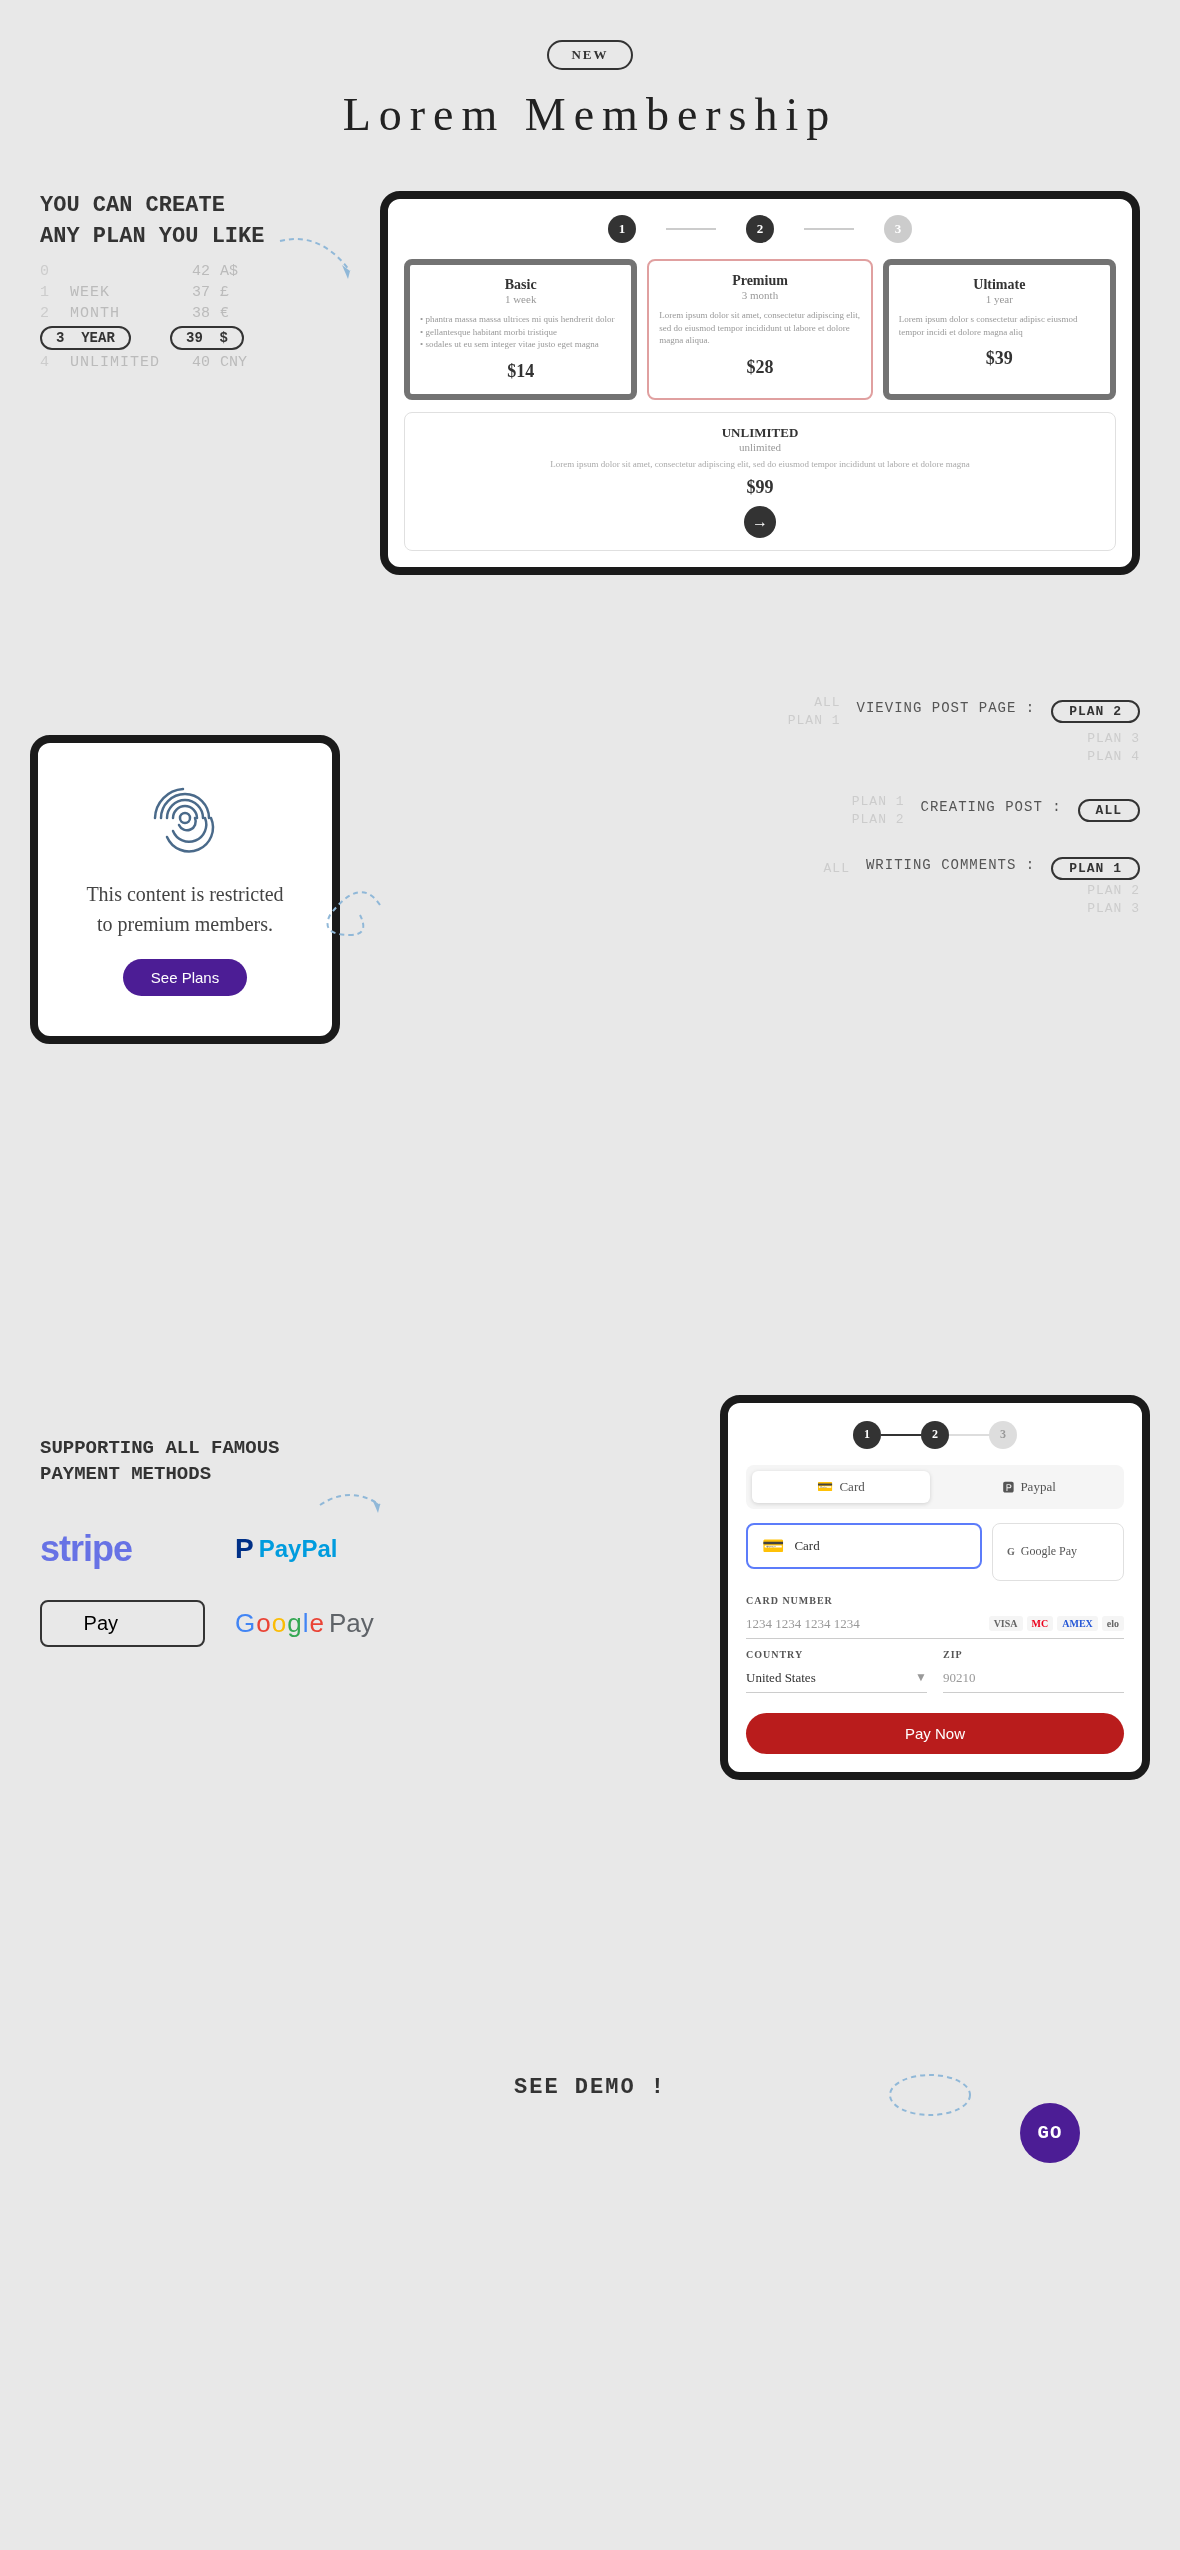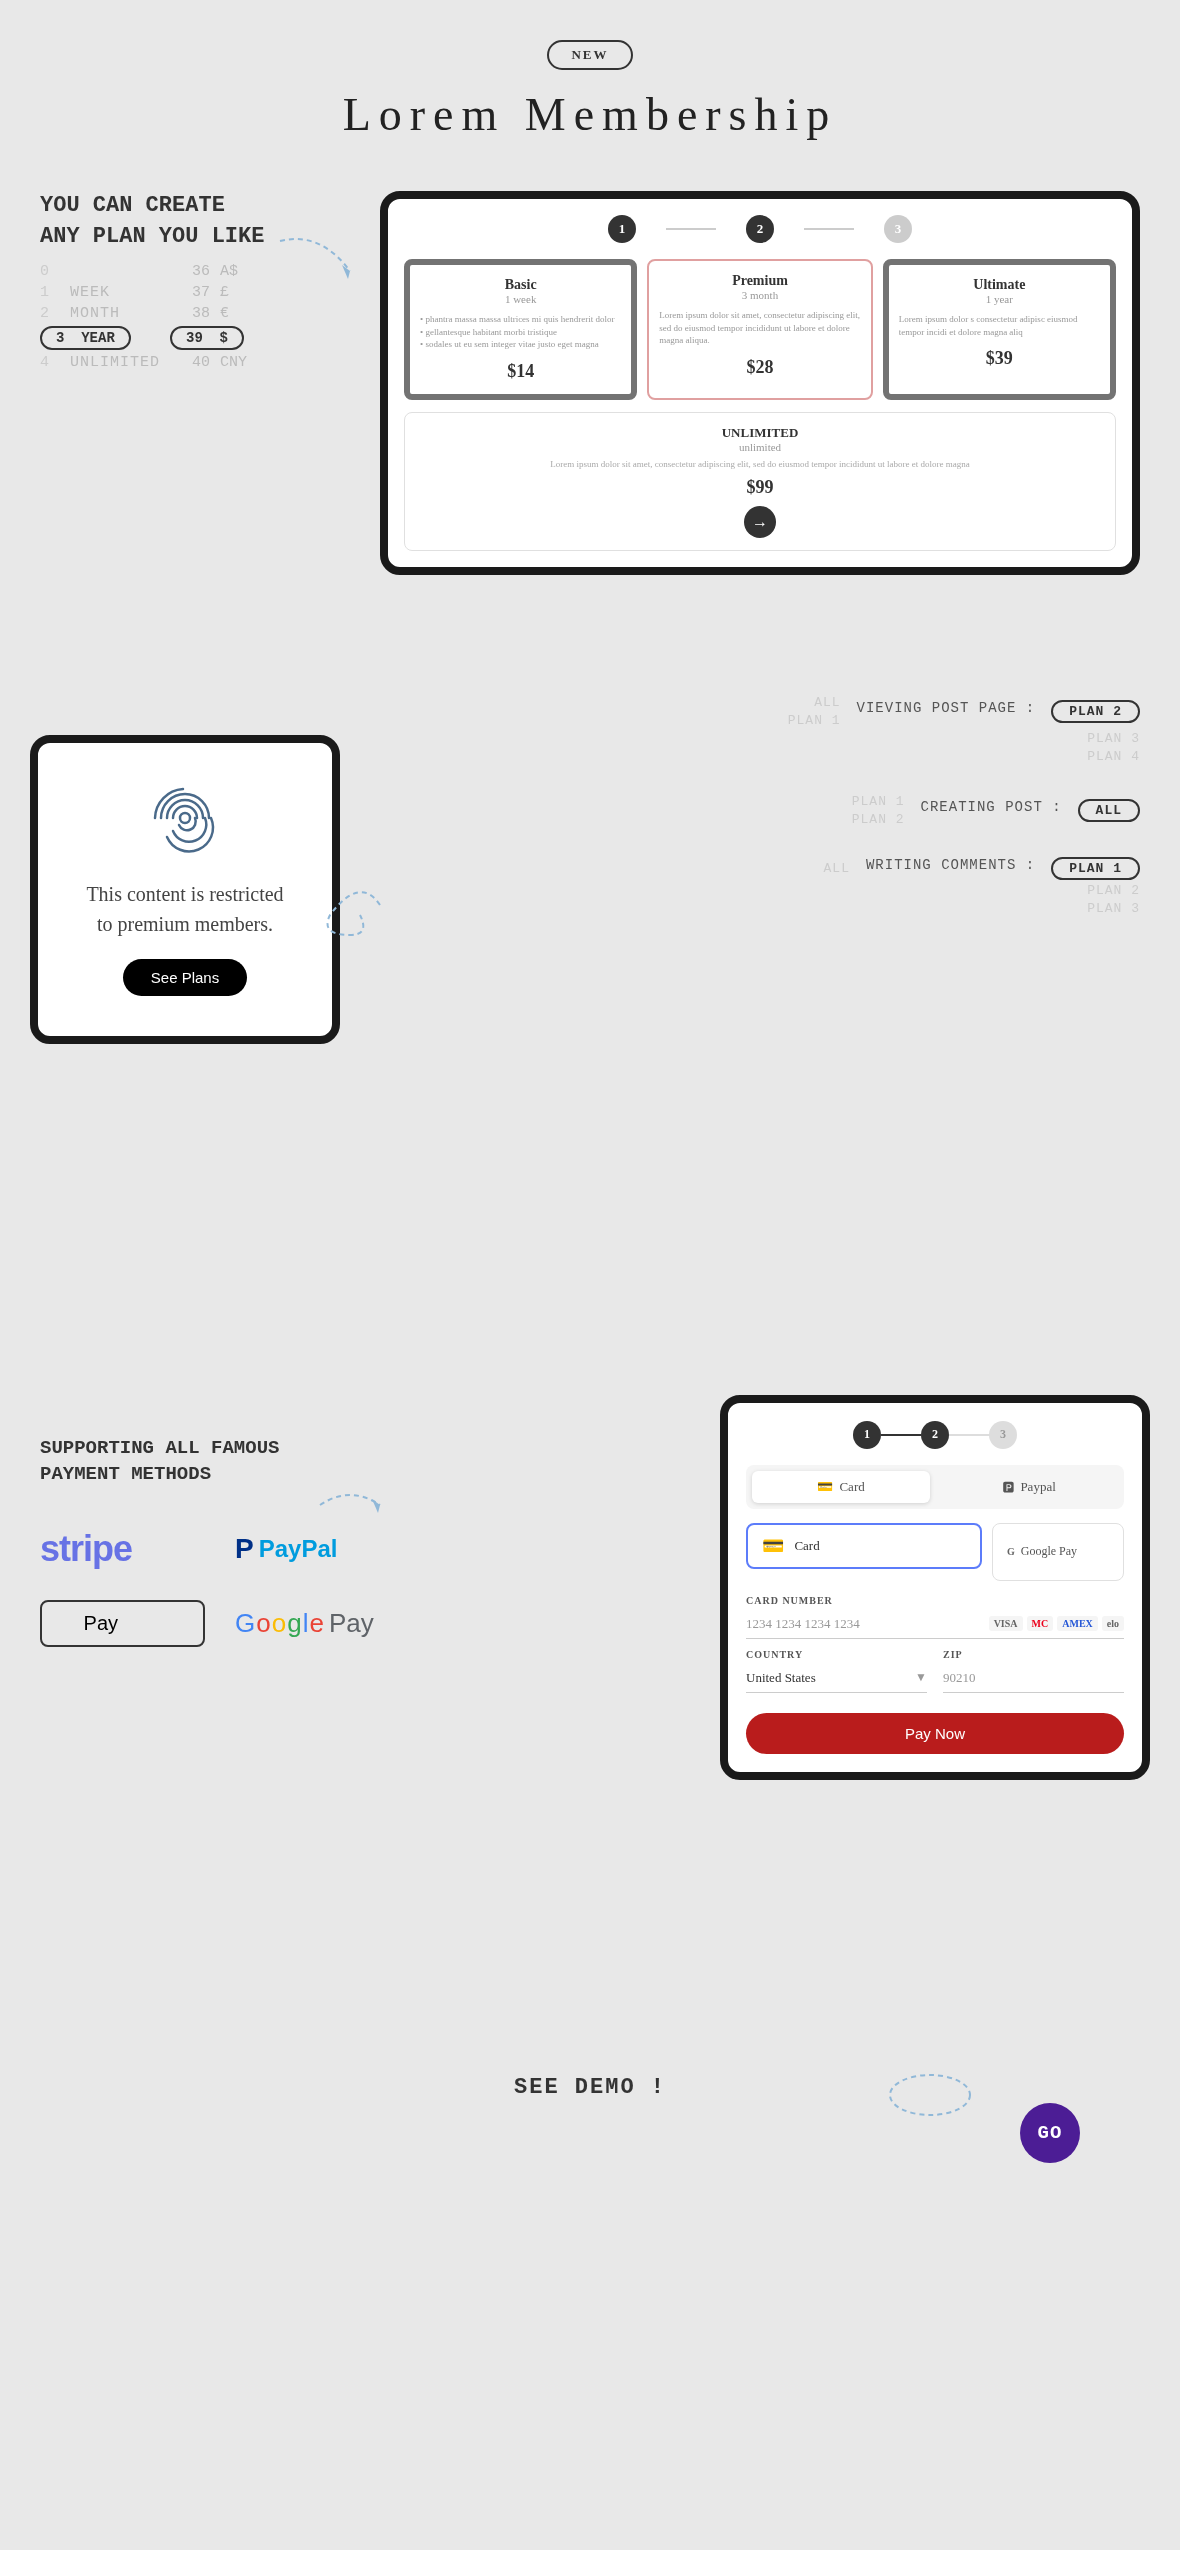--- a/index.html
+++ b/index.html
@@ -189,21 +189,21 @@
       font-size: 16px;
       cursor: pointer;
     }
     .restricted-text {
       font-size: 20px;
       color: #444;
       line-height: 1.5;
       margin-bottom: 20px;
     }
     .see-plans-btn {
-      background: #000000;
+      background: #4c1d95;
       color: white;
       border: none;
       border-radius: 25px;
       padding: 10px 28px;
       font-size: 15px;
       cursor: pointer;
       font-weight: 500;
     }
 
     .permissions-title {
@@ -454,21 +454,21 @@
 <div class="section1 section-relative">
 
   <div class="plan-builder-text">
     <div class="plan-builder-title">YOU CAN CREATE<br>ANY PLAN YOU LIKE</div>
 
     <div class="plan-grid-wrap">
 
       <div class="plan-row">
         <span class="pr-num">0</span>
         <span class="pr-label"></span>
-        <span class="pr-val">36</span>
+        <span class="pr-val">42</span>
         <span class="pr-cur">A$</span>
       </div>
 
       <div class="plan-row">
         <span class="pr-num">1</span>
         <span class="pr-label">WEEK</span>
         <span class="pr-val">37</span>
         <span class="pr-cur">£</span>
       </div>
 

